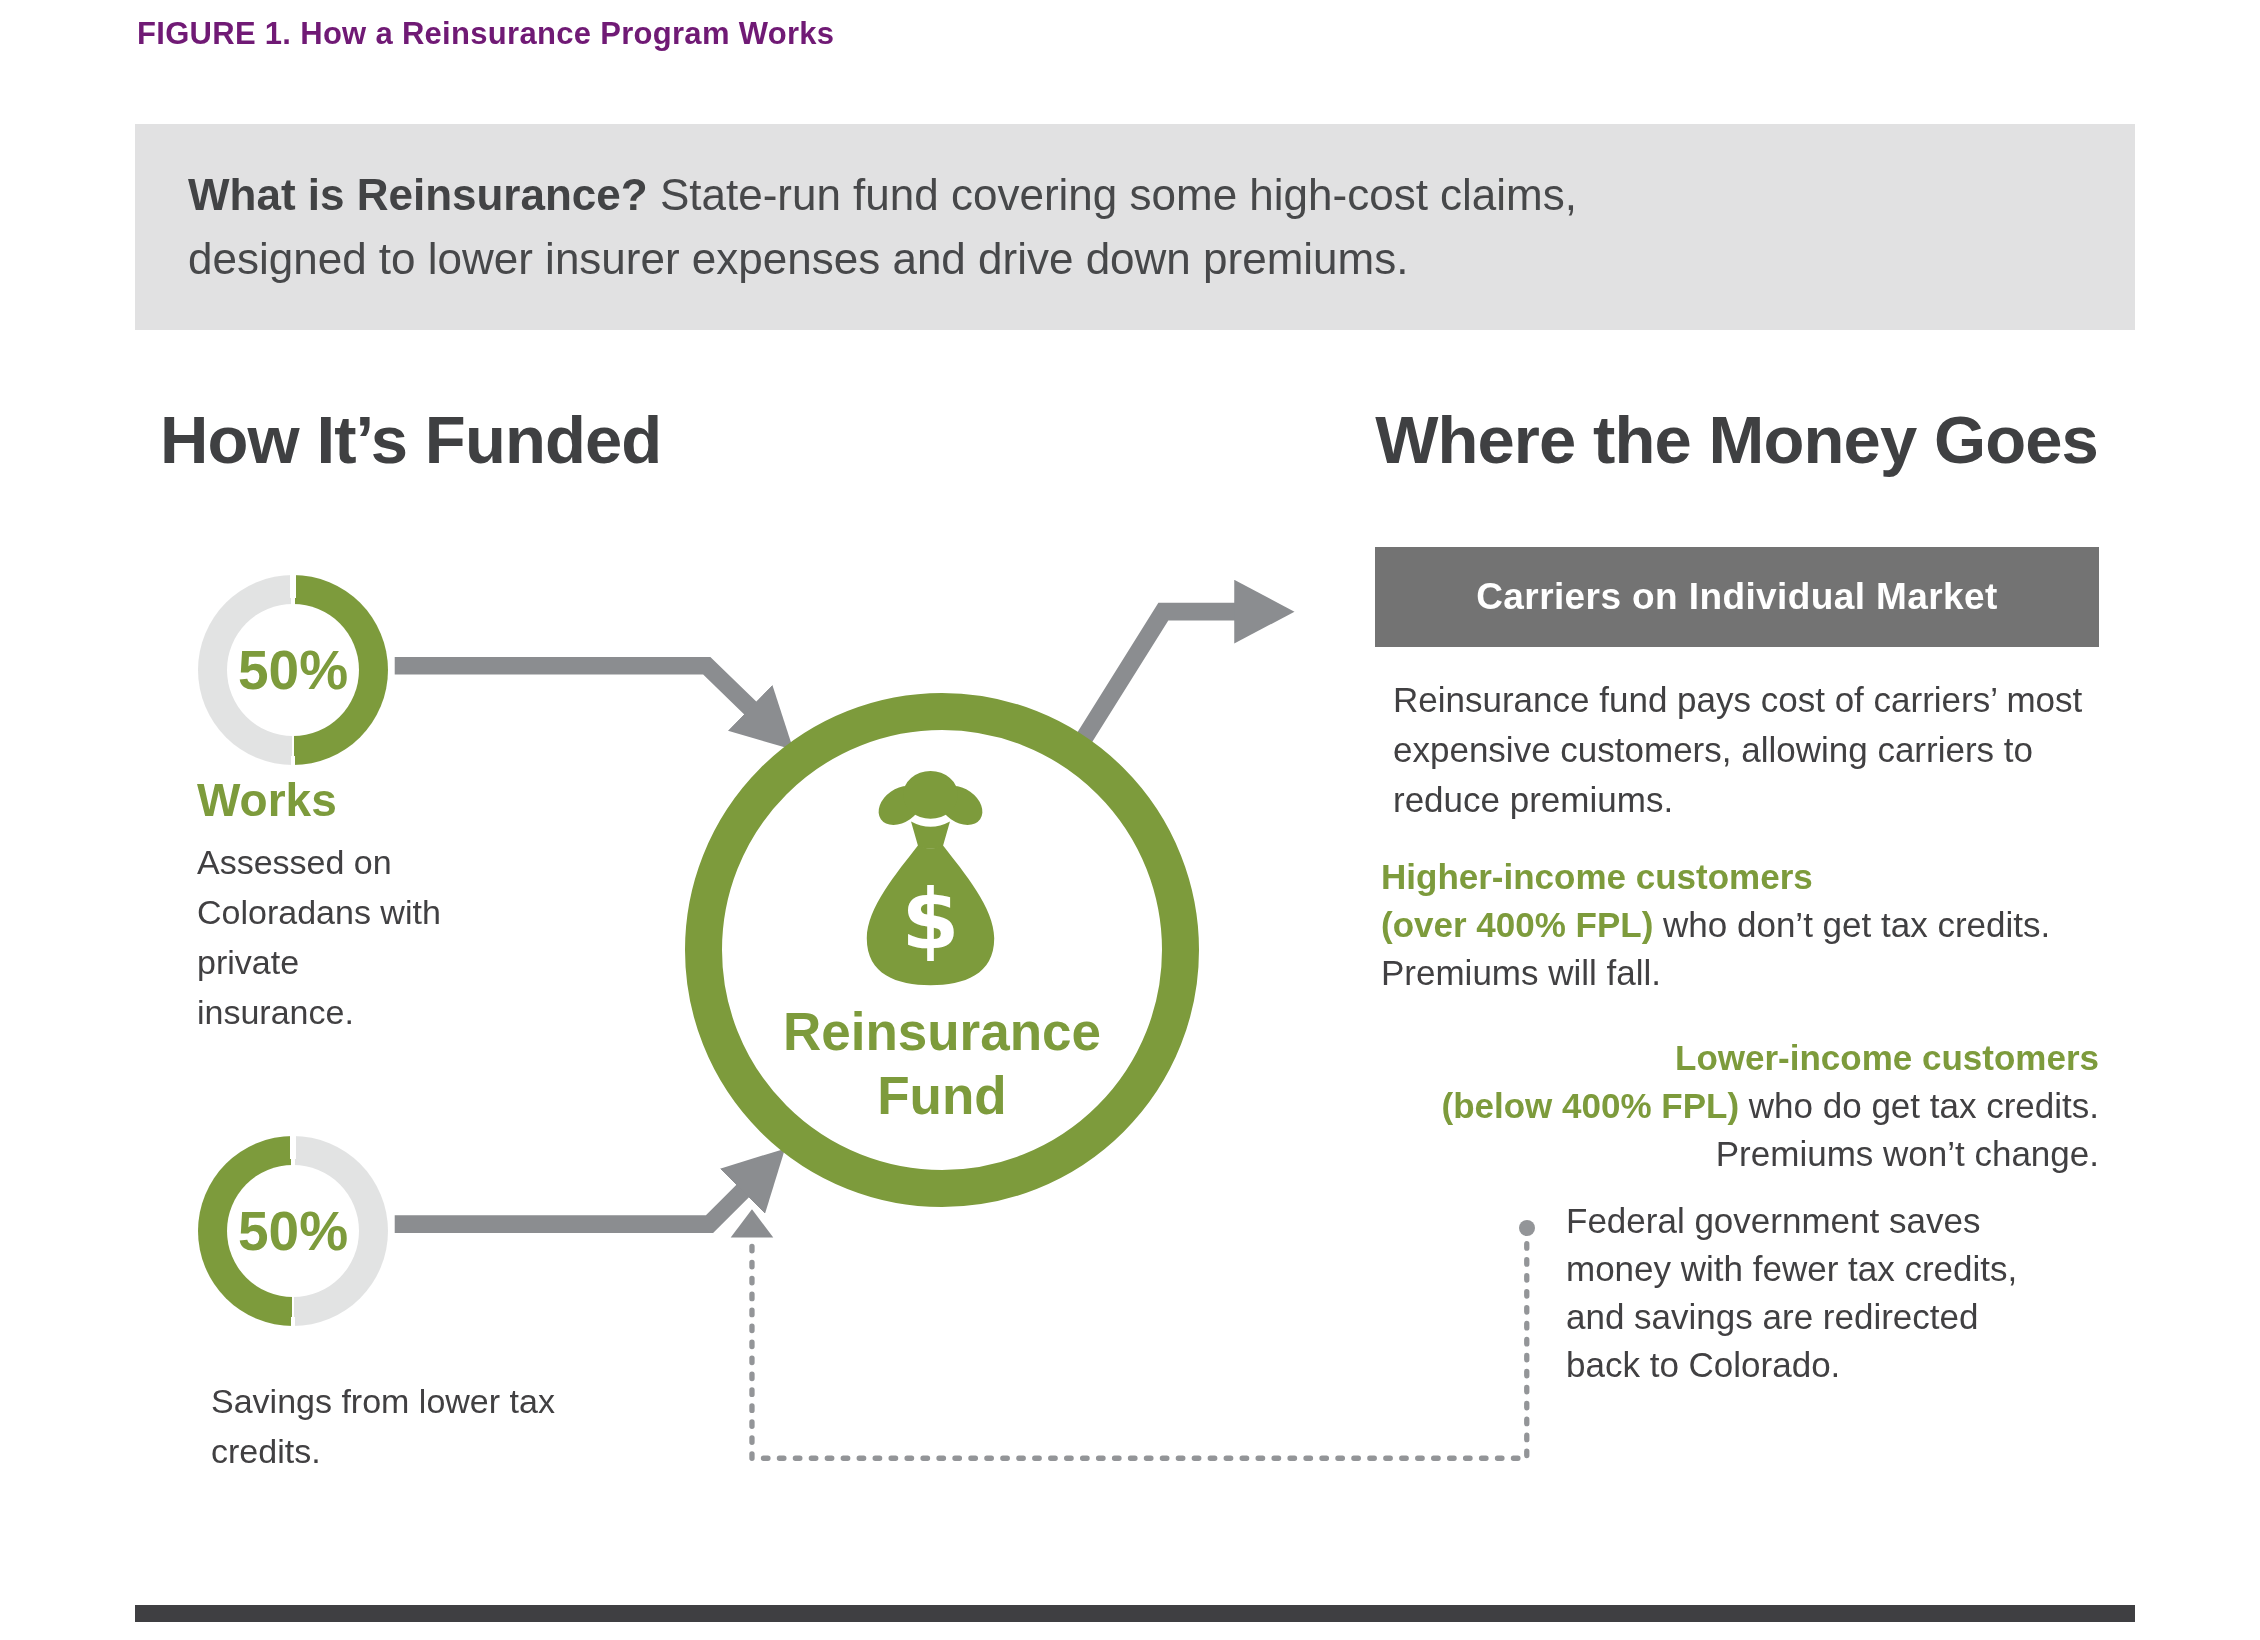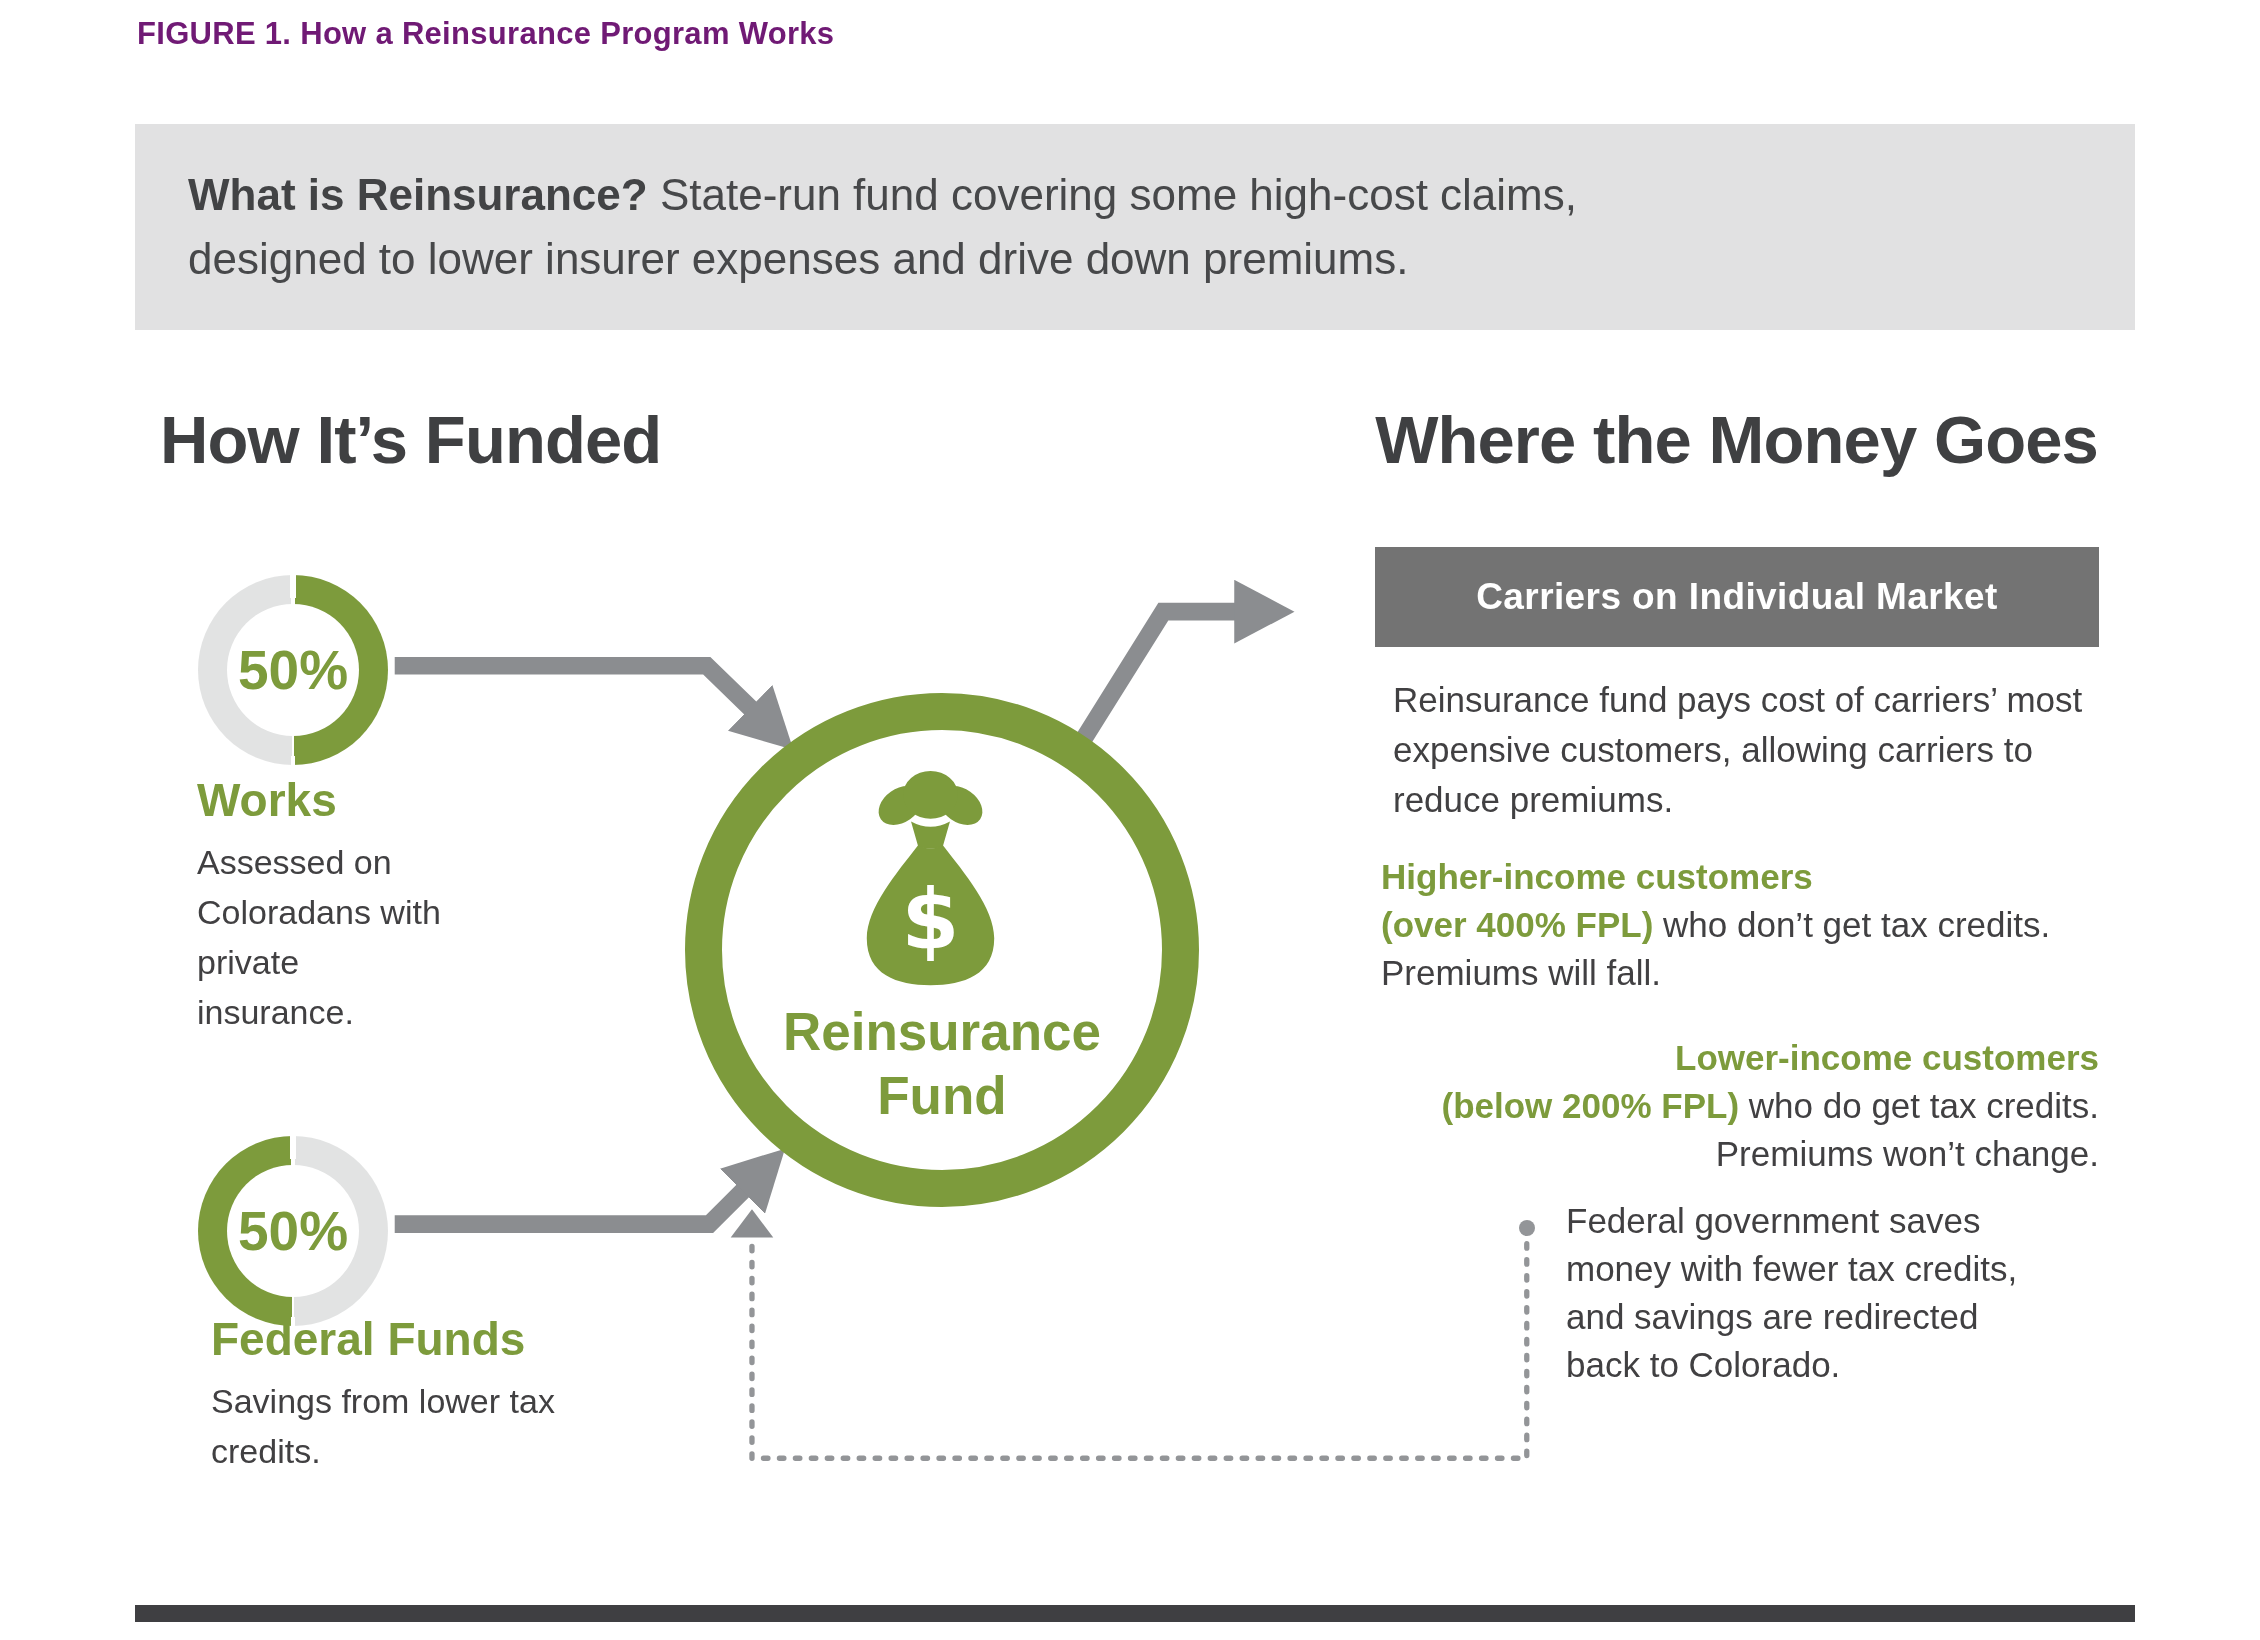--- a/index.html
+++ b/index.html
@@ -80,21 +80,20 @@
     <div class="hole"></div>
     <div class="pct">50%</div>
   </div>
   <div class="src-label" style="left:197px;top:773px;">Works</div>
   <div class="src-desc" style="left:197px;top:837px;width:257px;">Assessed on Coloradans with private insurance.</div>
 
   <div class="donut donut-left" style="left:198px;top:1136px;">
     <div class="hole"></div>
     <div class="pct">50%</div>
   </div>
-  <div class="src-label" style="left:211px;top:1312px;">Federal Funds</div>
   <div class="src-desc" style="left:211px;top:1376px;width:381px;">Savings from lower tax credits.</div>
 
   <div class="fund-circle"></div>
   <svg class="bag" width="177" height="231" viewBox="0 0 200 260">
     <g fill="#7d9b3c">
       <ellipse cx="66" cy="52" rx="27" ry="19" transform="rotate(-35 66 52)"></ellipse>
       <ellipse cx="134" cy="52" rx="27" ry="19" transform="rotate(35 134 52)"></ellipse>
       <ellipse cx="100" cy="40" rx="31" ry="27"></ellipse>
       <path d="M78 70 Q100 82 122 70 L114 98 Q100 104 86 98 Z"></path>
       <path d="M86 97 C62 128 28 168 28 202 C28 243 62 255 100 255 C138 255 172 243 172 202 C172 168 138 128 114 97 Q100 104 86 97 Z"></path>
@@ -111,21 +110,21 @@
   <p class="rc-p" style="top:663px;margin:12px;">Reinsurance fund pays cost of carriers’ most expensive customers, allowing carriers to reduce premiums.</p>
 
   <p class="rc-p" style="top:853px;margin:0;width:718px;line-height:48px;">
     <span class="green-b">Higher-income customers</span><br>
     <span class="green-b">(over 400% FPL)</span>
     <span>who don’t get tax credits. Premiums will fall.</span>
   </p>
 
   <p class="rc-p" style="top:1034px;margin:0;width:718px;line-height:48px;text-align:right;">
     <span class="green-b">Lower-income customers</span><br>
-    <span class="green-b">(below 200% FPL)</span>
+    <span class="green-b">(below 400% FPL)</span>
     <span>who do get tax credits. Premiums won’t change.</span>
   </p>
 
   <div class="bullet-note">
     <span class="dot"></span>
     <span class="txt">Federal government saves money with fewer tax credits, and savings are redirected back to Colorado.</span>
   </div>
 
   <div class="bottom-bar"></div>
 </div>

